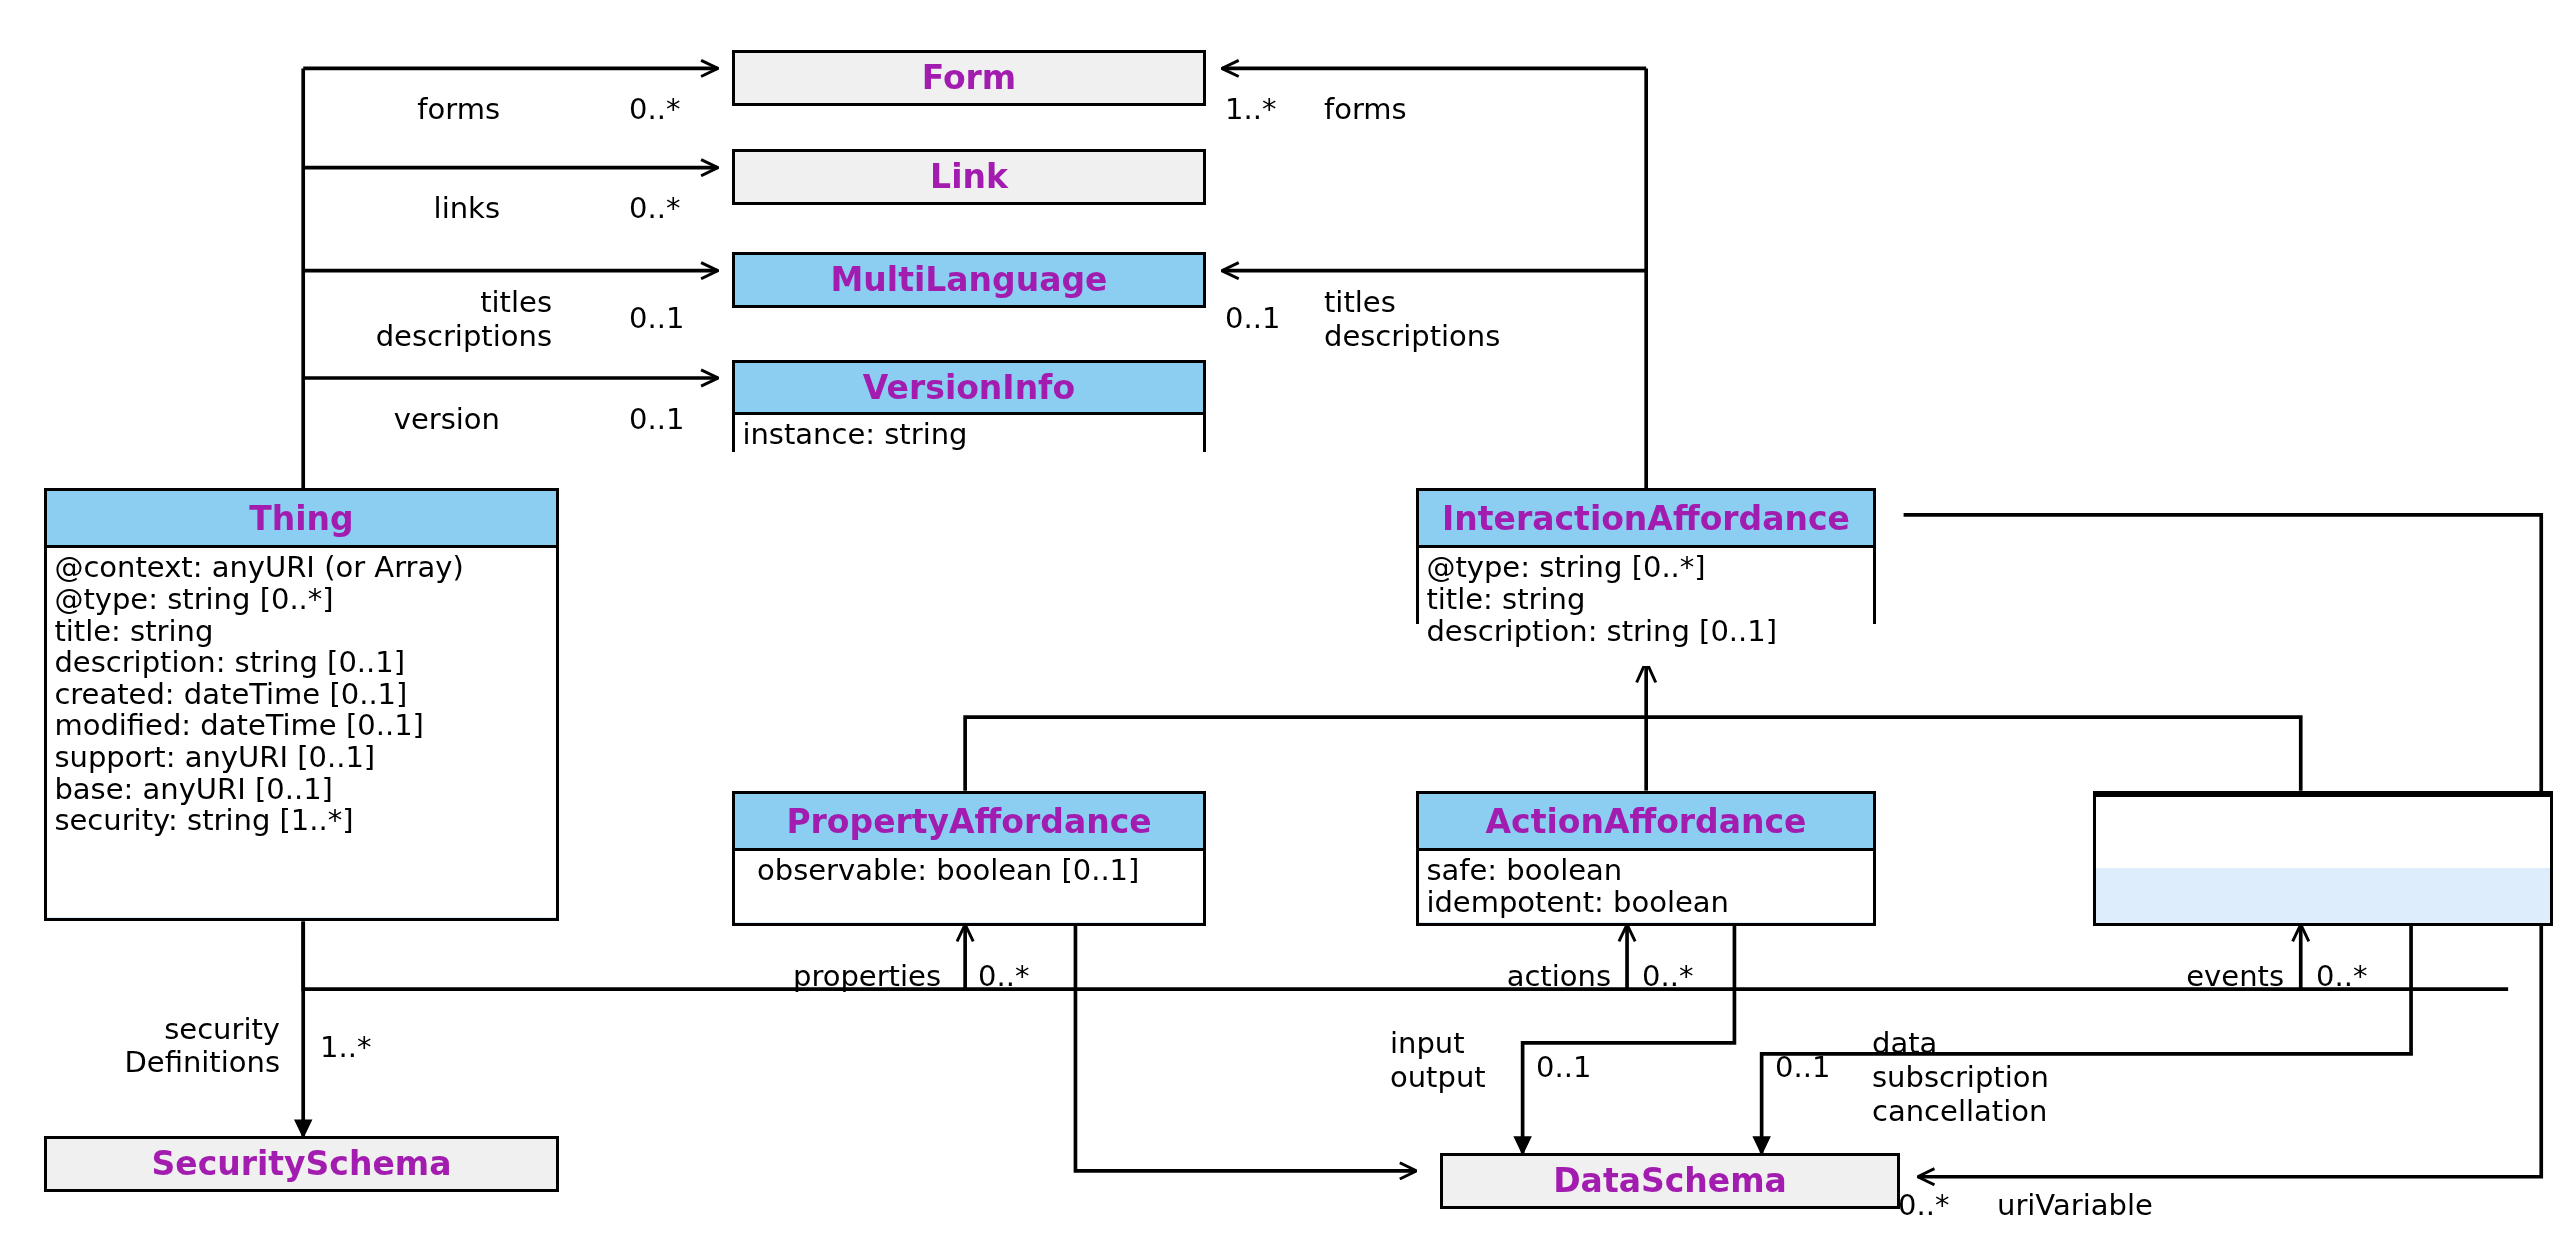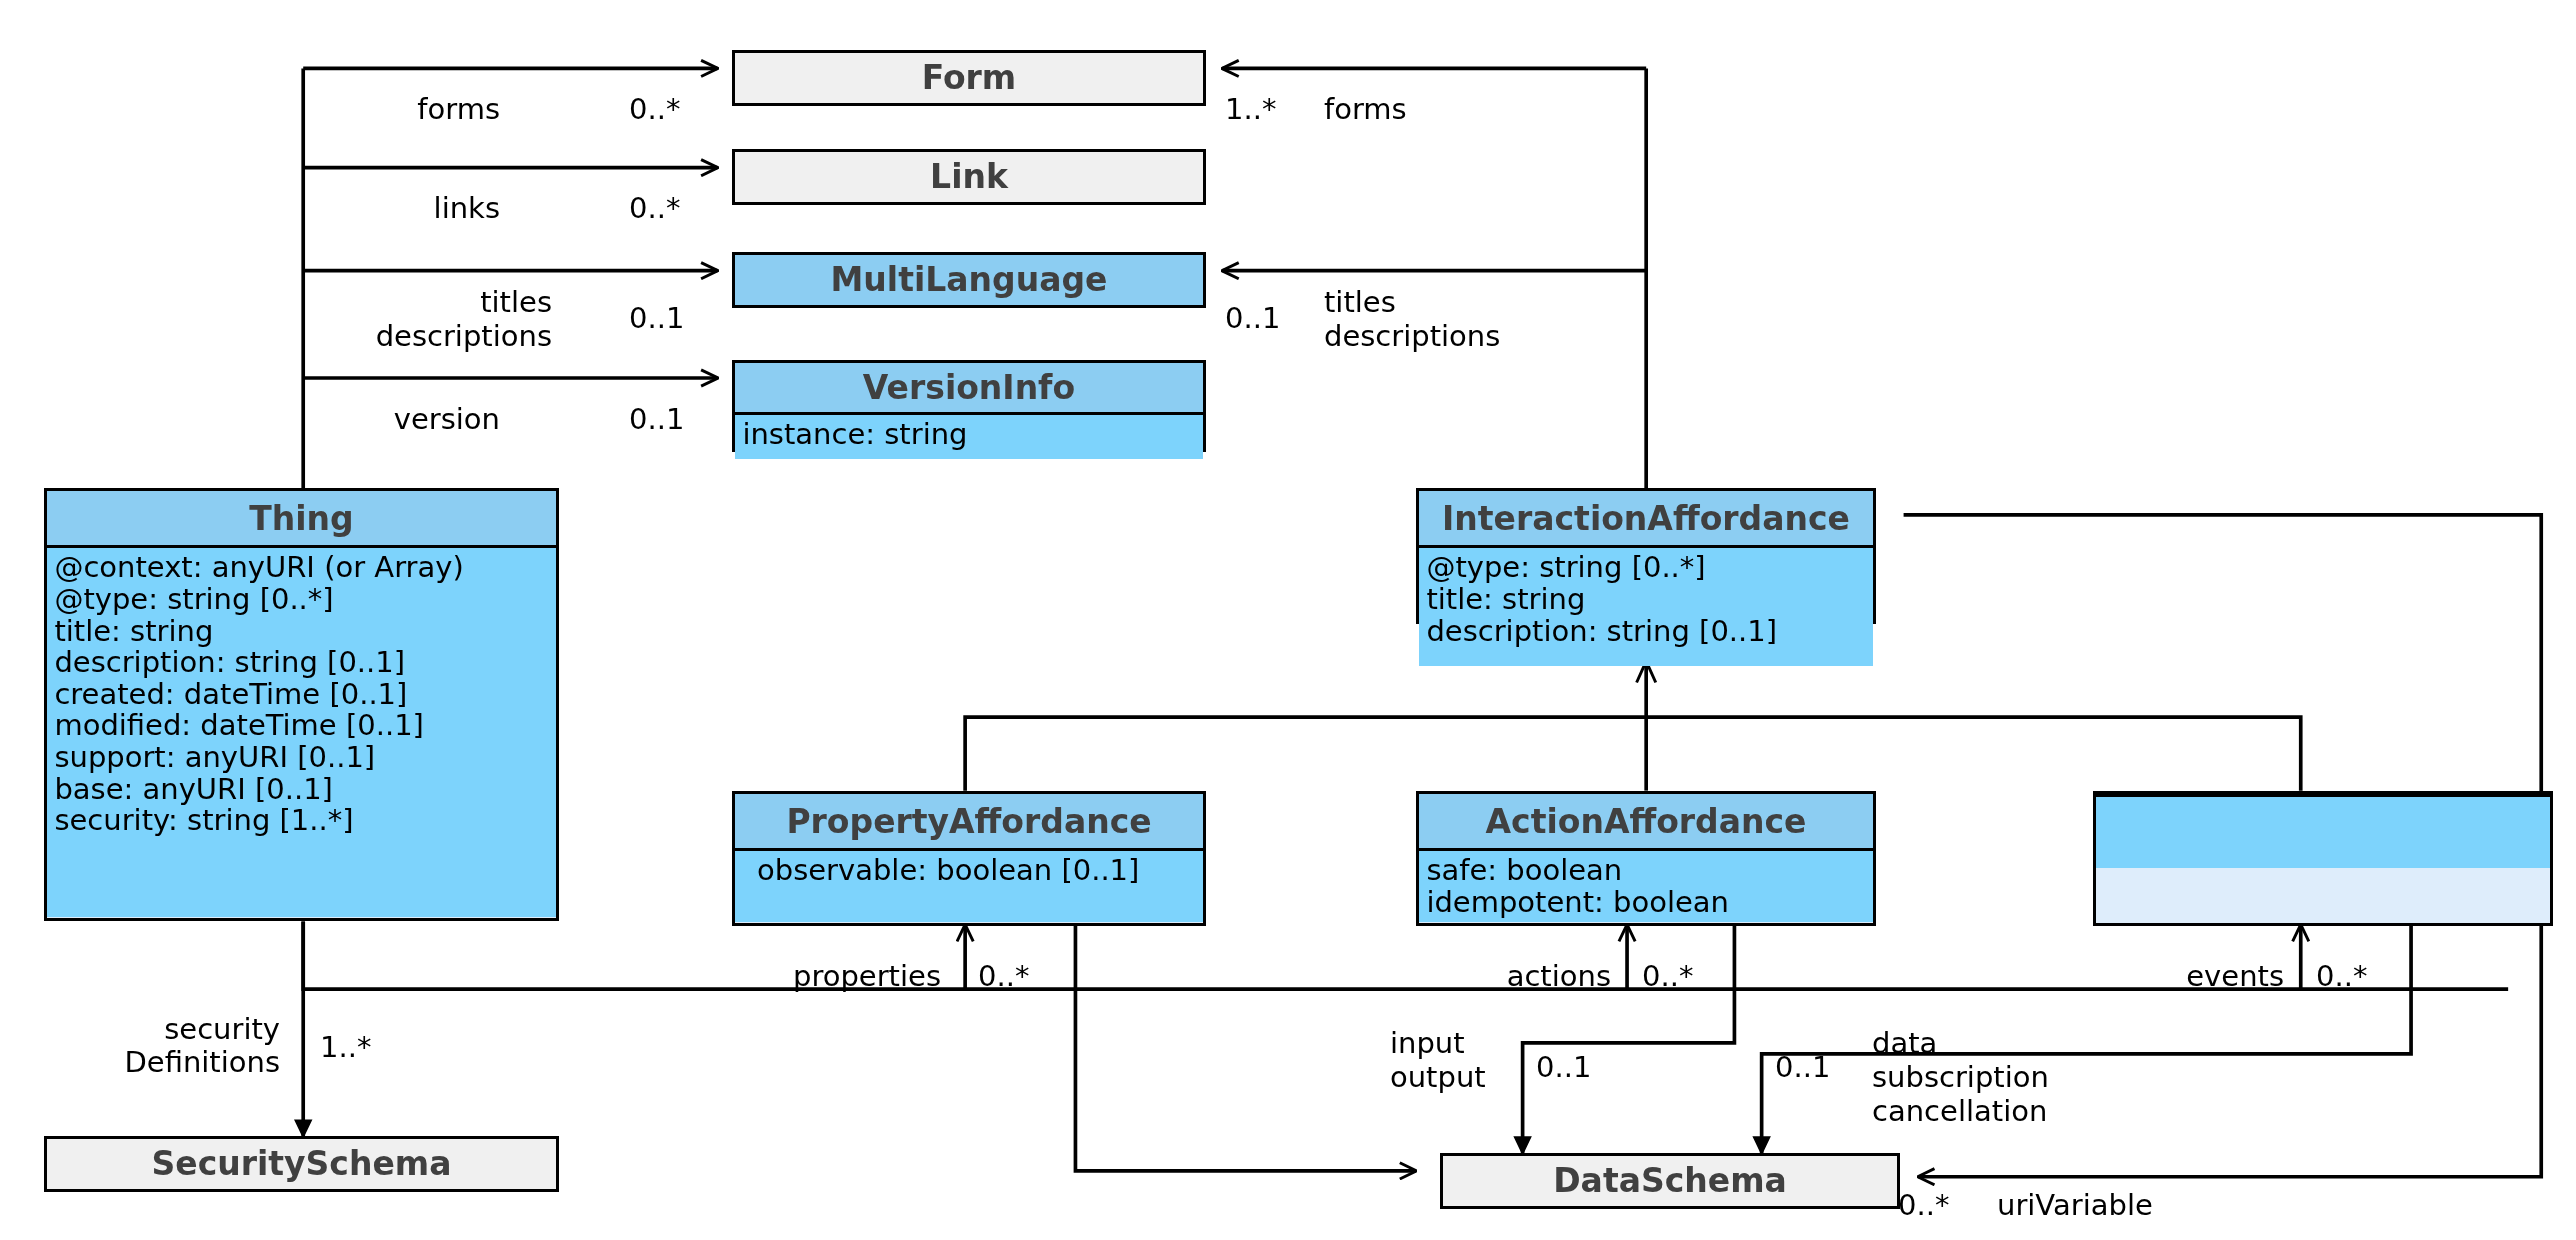--- a/index.html
+++ b/index.html
@@ -31,21 +31,21 @@
   .uml-class {
     position: absolute;
     box-sizing: border-box;
     border: 3.7px solid #000000;
     background: #ffffff;
   }
   .uml-header {
     box-sizing: border-box;
     text-align: center;
     font-weight: bold;
-    color: #404040;
+    color: #a21caf;
     font-family: "DejaVu Sans", sans-serif;
     white-space: nowrap;
     overflow: hidden;
     display: flex;
     align-items: center;
     justify-content: center;
   }
   .uml-body {
     box-sizing: border-box;
     border-top: 3.7px solid #000000;
@@ -55,21 +55,21 @@
   }
   .uml-body .attr {
     white-space: nowrap;
     line-height: 1.09;
   }
 
   
   .fill-gray   .uml-header { background: #f0f0f0; }
   .fill-gray                { background: #f0f0f0; }
   .fill-blue   .uml-header { background: #8ccdf2; }
-  .fill-blue   .uml-body   { background: #7dd3fc; }
+  .fill-blue   .uml-body   { background: #ffffff; }
   .fill-blue                { background: #deedfb; }
 
   
   .edge-label {
     position: absolute;
     color: #000000;
     font-family: "DejaVu Sans", sans-serif;
     white-space: pre;
     line-height: 1.05;
   }

